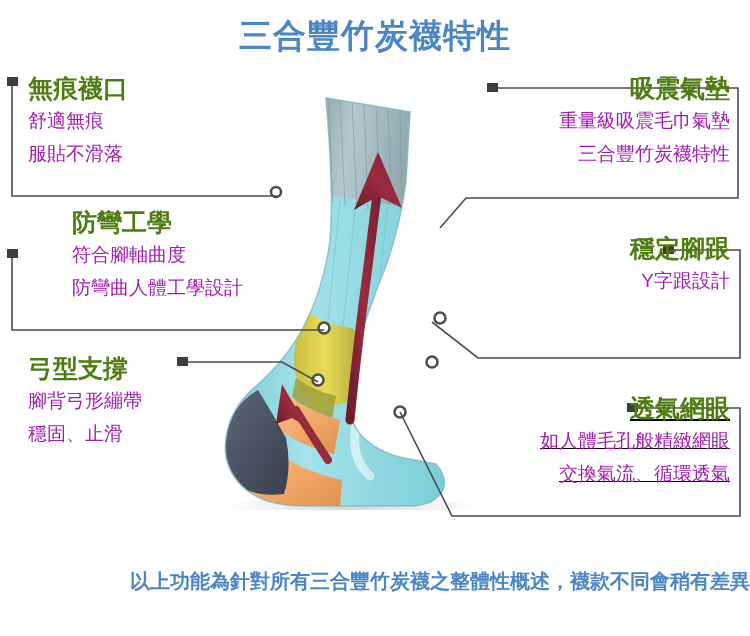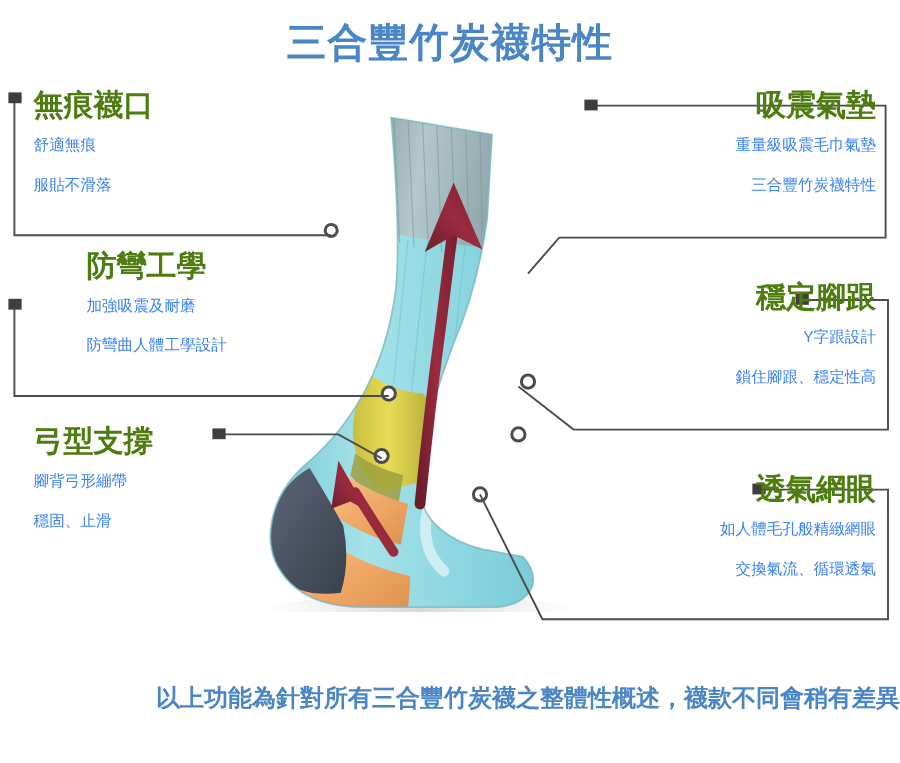--- a/index.html
+++ b/index.html
@@ -50,37 +50,37 @@
     position: absolute;
   }
   .feat .ftitle {
     font-size: 25px;
     font-weight: bold;
     color: #4d7c0f;
     line-height: 32px;
     white-space: nowrap;
   }
   .feat .fline {
-    font-size: 13px;
-    color: #3b82f6;
+    font-size: 19px;
+    color: #a21caf;
     line-height: 33px;
     white-space: nowrap;
   }
   .feat.left { text-align: left; }
   .feat.right { text-align: right; }
 
   
   #feat-cuff      { left: 28px;  top: 72px;  }
   #feat-bend      { left: 28px;  top: 206px; margin-left: 44px; }
   #feat-arch      { left: 28px;  top: 352px; }
 
   
   #feat-cushion   { right: 20px; top: 72px;  }
   #feat-heel      { right: 20px; top: 232px; }
-  #feat-mesh      { right: 20px; top: 392px; }
+  #feat-mesh      { right: 20px; top: 392px; text-decoration: underline; }
 
   
   #lines {
     position: absolute;
     left: 0; top: 0;
     width: 750px; height: 636px;
     pointer-events: none;
   }
 
   
@@ -244,40 +244,39 @@
   </svg>
 
   <div class="feat left" id="feat-cuff">
     <div class="ftitle">無痕襪口</div>
     <div class="fline">舒適無痕</div>
     <div class="fline">服貼不滑落</div>
   </div>
 
   <div class="feat left" id="feat-bend">
     <div class="ftitle">防彎工學</div>
-    <div class="fline">加強吸震及耐磨</div>
+    <div class="fline">符合腳軸曲度</div>
     <div class="fline">防彎曲人體工學設計</div>
   </div>
 
   <div class="feat left" id="feat-arch">
     <div class="ftitle">弓型支撐</div>
     <div class="fline">腳背弓形繃帶</div>
     <div class="fline">穩固、止滑</div>
   </div>
 
   <div class="feat right" id="feat-cushion">
     <div class="ftitle">吸震氣墊</div>
     <div class="fline">重量級吸震毛巾氣墊</div>
     <div class="fline">三合豐竹炭襪特性</div>
   </div>
 
   <div class="feat right" id="feat-heel">
     <div class="ftitle">穩定腳跟</div>
     <div class="fline">Y字跟設計</div>
-    <div class="fline">鎖住腳跟、穩定性高</div>
   </div>
 
   <div class="feat right" id="feat-mesh">
     <div class="ftitle">透氣網眼</div>
     <div class="fline">如人體毛孔般精緻網眼</div>
     <div class="fline">交換氣流、循環透氣</div>
   </div>
 
   <div id="footer">以上功能為針對所有三合豐竹炭襪之整體性概述，襪款不同會稍有差異</div>
 

